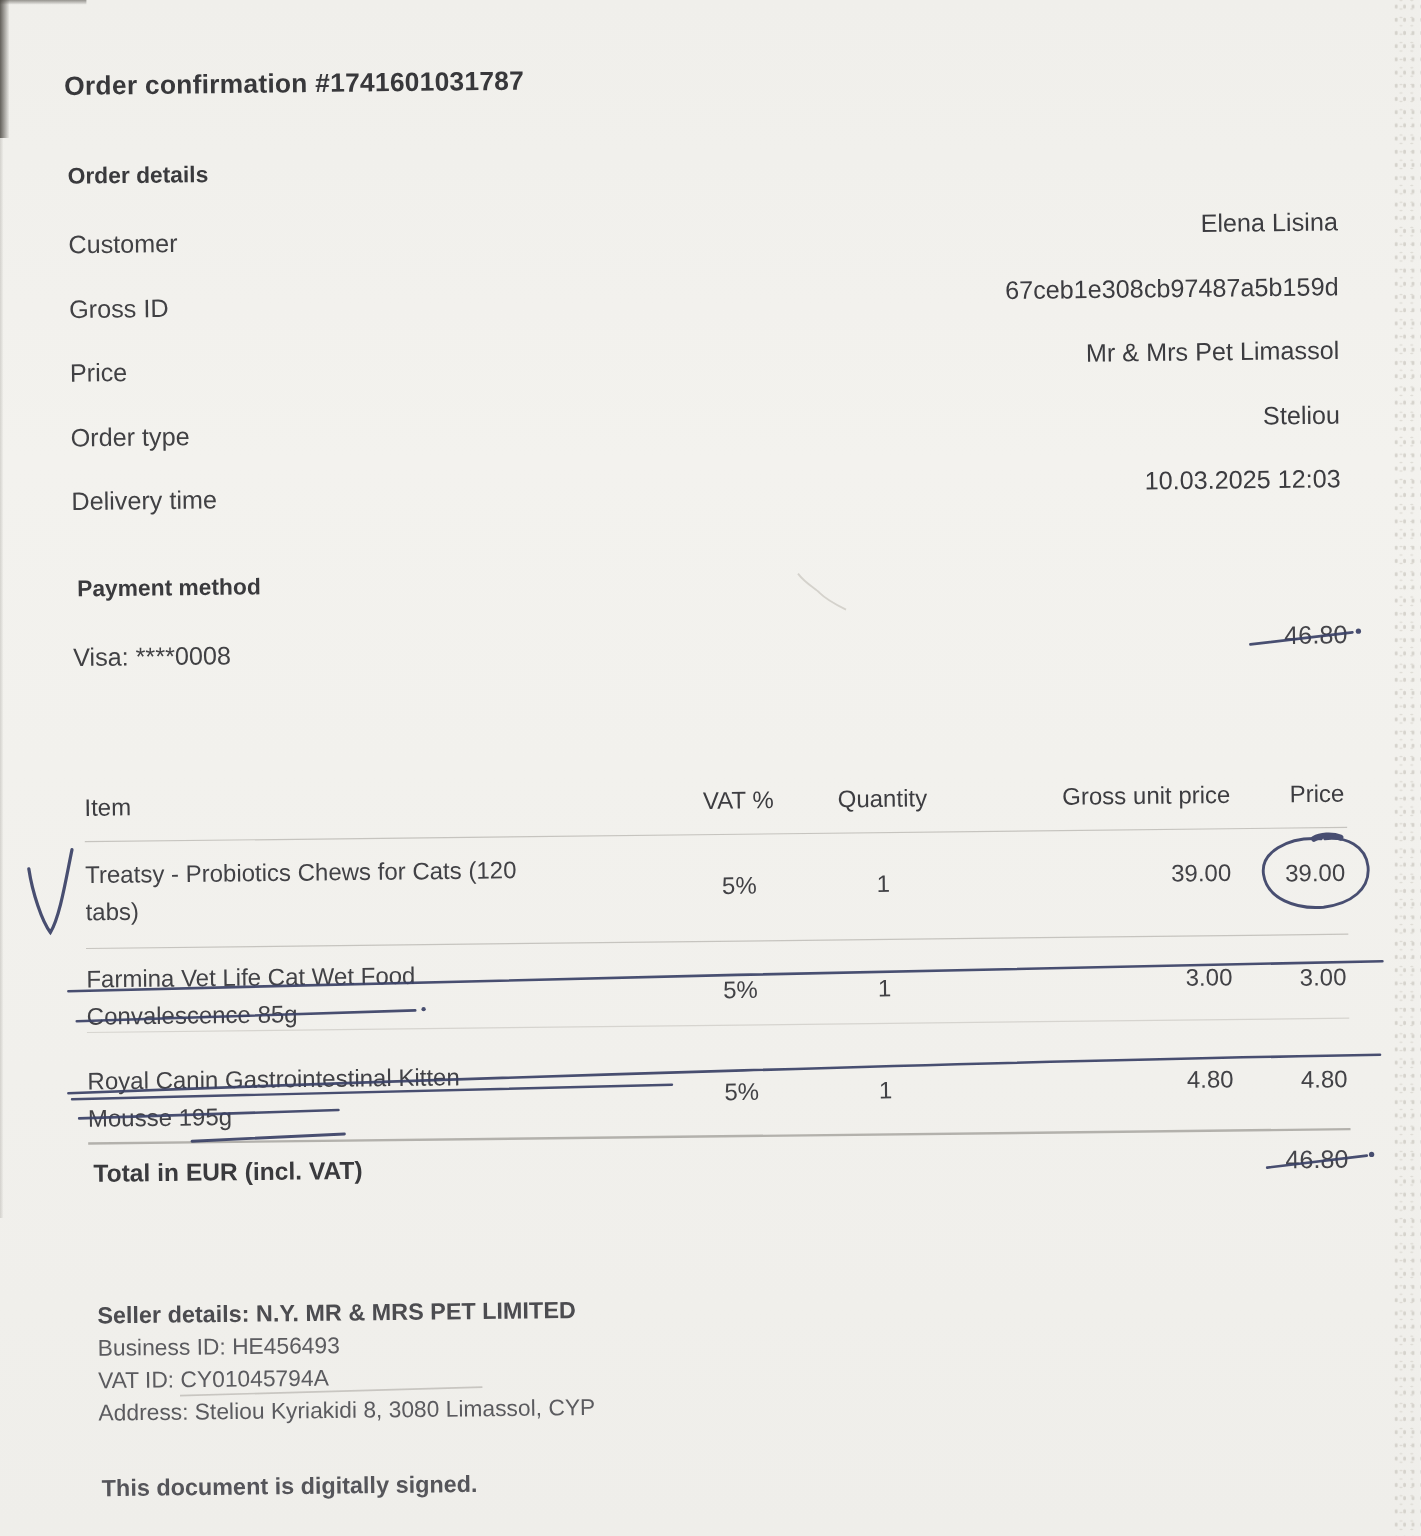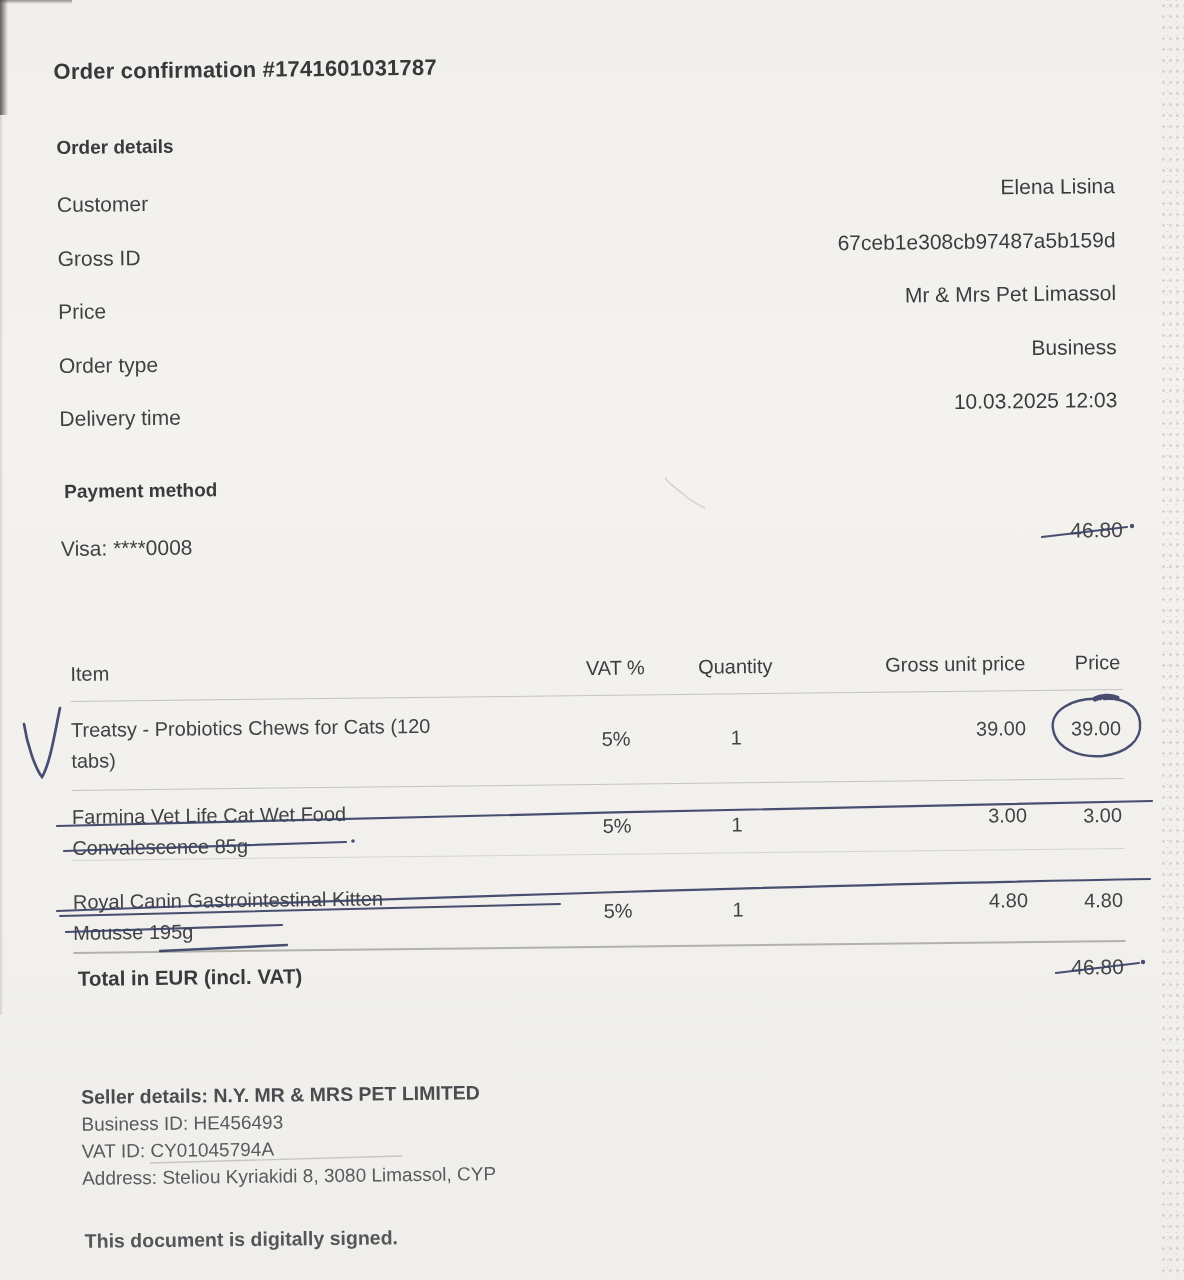--- a/index.html
+++ b/index.html
@@ -64,21 +64,21 @@
   <div class="abs field-row" style="top:241px;">
     <span>Gross ID</span>
     <span class="val">67ceb1e308cb97487a5b159d</span>
   </div>
   <div class="abs field-row" style="top:294px;">
     <span>Price</span>
     <span class="val">Mr &amp; Mrs Pet Limassol</span>
   </div>
   <div class="abs field-row" style="top:348px;">
     <span>Order type</span>
-    <span class="val">Business</span>
+    <span class="val">Steliou</span>
   </div>
   <div class="abs field-row" style="top:401px;">
     <span>Delivery time</span>
     <span class="val">10.03.2025 12:03</span>
   </div>
 
   <div class="abs h2" style="left:66px;top:475px;">Payment method</div>
   <div class="abs plain" style="left:62px;top:531px;">Visa: ****0008</div>
   <div class="abs crossed-amount" style="top:524px;right:60px;">46.80</div>
 

